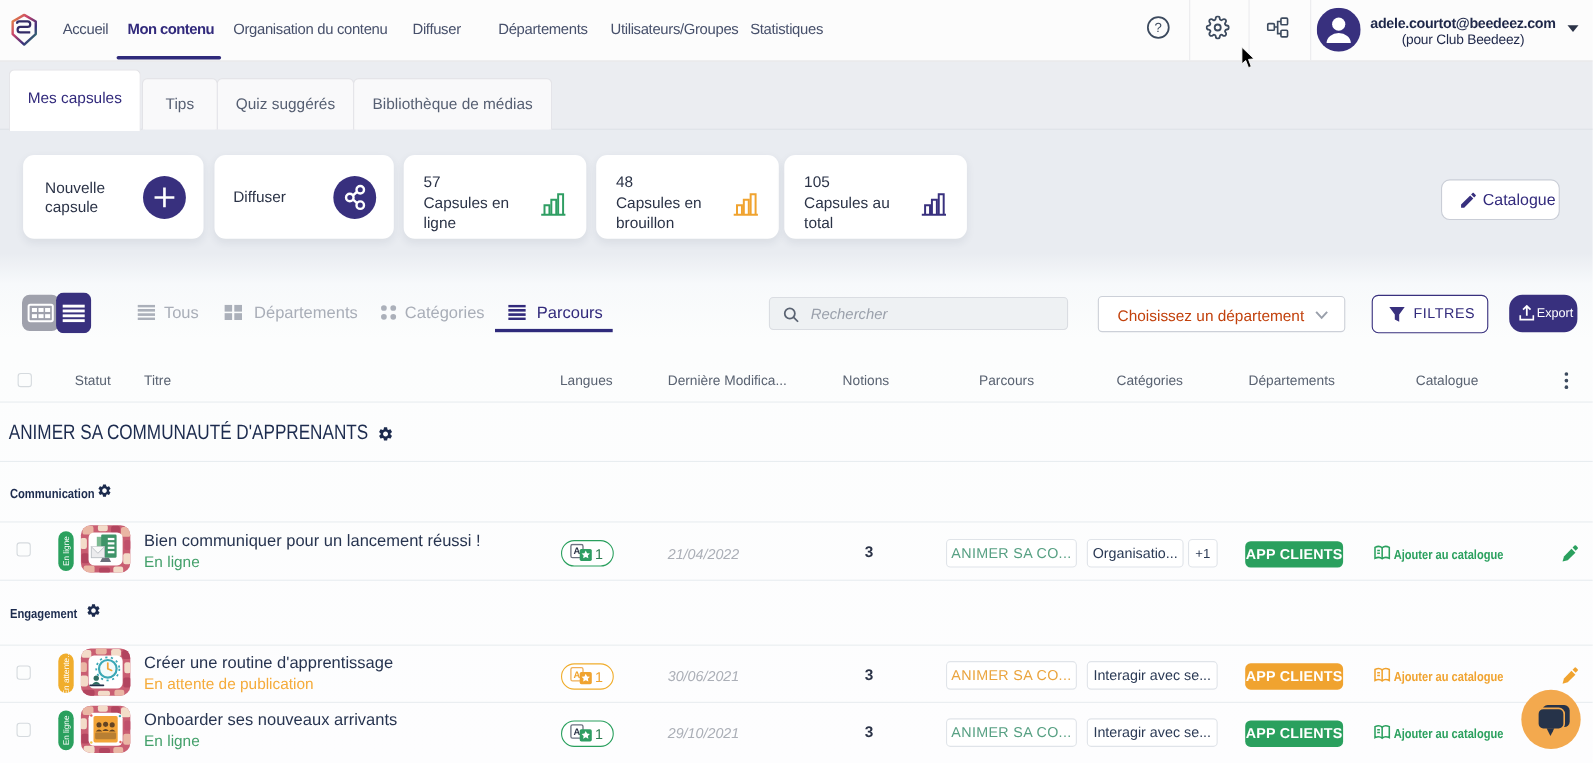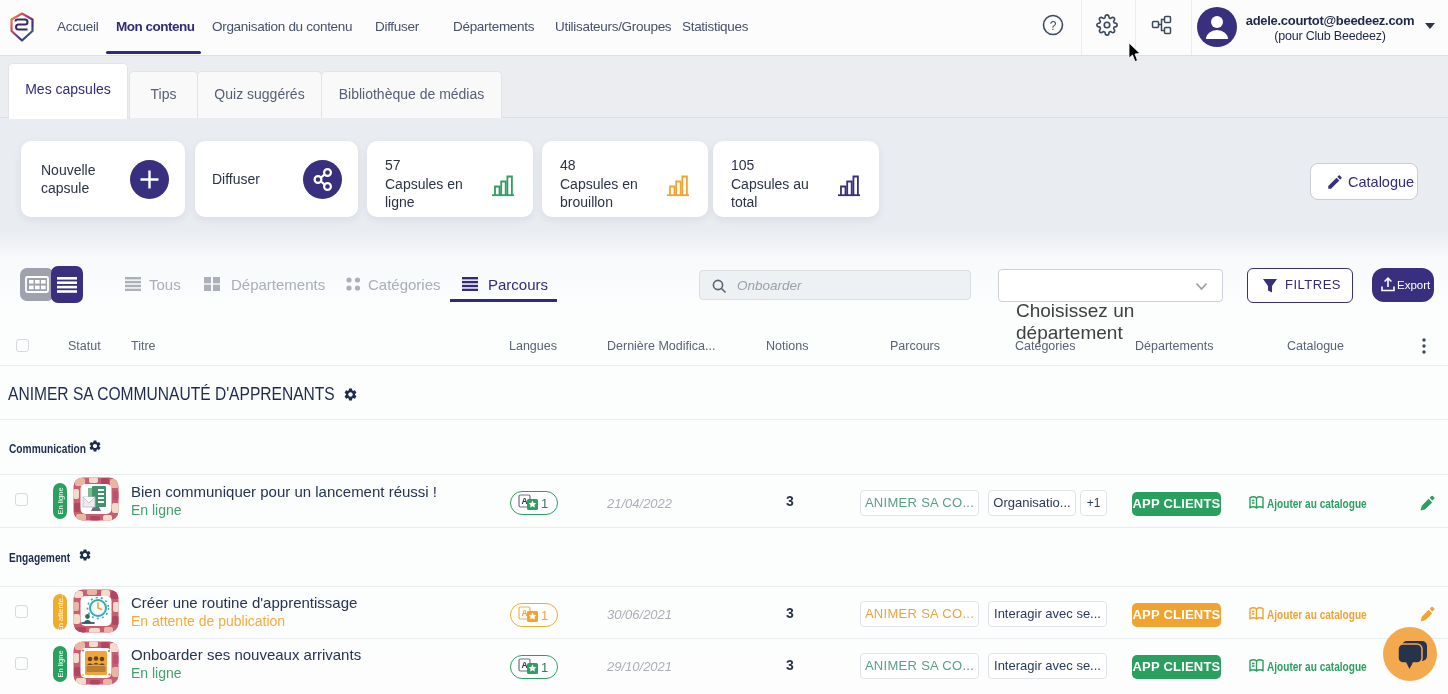--- a/index.html
+++ b/index.html
@@ -31,21 +31,21 @@
 .num { position:absolute; font-size:14px; color:#2b3347; }
 
 #catalogue-btn { position:absolute; left:1310px; top:45px; width:108px; height:37px; background:#fff; border:1px solid #c9cdd6; border-radius:8px; }
 #catalogue-btn span { position:absolute; left:37px; top:10px; font-size:14.5px; color:#322a7c; }
 
 
 .fitem { position:absolute; top:158px; font-size:15px; color:#a9aeb8; }
 #search { position:absolute; left:699px; top:152px; width:272px; height:30px; background:#eef1f3; border:1px solid #dadde2; border-radius:4px; }
 #search span { position:absolute; left:37px; top:7px; font-style:italic; font-size:13.5px; color:#9aa0ab; }
 #select { position:absolute; left:998px; top:151px; width:225px; height:33px; background:#fff; border:1px solid #ccd0d8; border-radius:4px; }
-#select span { position:absolute; left:17px; top:9px; font-size:19px; color:#404040;margin-top:21px; }
+#select span { position:absolute; left:17px; top:9px; font-size:14px; color:#c2410c; }
 #filtres { position:absolute; left:1247px; top:150px; width:106px; height:35px; background:#fff; border:1.5px solid #38307e; border-radius:6px; }
 #filtres span { position:absolute; left:37px; top:8px; font-size:13px; font-weight:normal; letter-spacing:0.5px; color:#322a7c; }
 #export { position:absolute; left:1372px; top:150px; width:62px; height:34px; background:#38307e; border-radius:12px; }
 #export span { position:absolute; left:25px; top:10.5px; font-size:11.5px; color:#fff; }
 
 
 .th { position:absolute; top:221px; font-size:12.5px; color:#5a6372; }
 .cb { position:absolute; width:13px; height:13px; border:1px solid #d5dade; border-radius:3px; background:#fcfdfd; }
 .hr { position:absolute; left:0; width:1448px; height:1px; background:#e8edf0; }
 #bigtitle { position:absolute; left:8px; top:265px; font-size:19px; color:#1c2b4e; transform:scaleX(0.82); transform-origin:left center; white-space:nowrap; }
@@ -259,21 +259,21 @@
         </g>
       </svg>
     <span class="fitem" style="left:488px;color:#322a7c">Parcours</span>
     <div class="abs" style="left:450px;top:181px;width:107px;height:2.5px;background:#2f2a7b"></div>
 
     <div id="search">
       <svg class="abs" style="left:12px;top:8px" width="15" height="15" viewBox="0 0 15 15">
           <circle cx="6" cy="6" r="4.6" fill="none" stroke="#5a6372" stroke-width="1.6"></circle>
           <path d="M9.5 9.5 L13.5 13.5" stroke="#5a6372" stroke-width="1.6"></path>
         </svg>
-      <span>Onboarder</span>
+      <span>Rechercher</span>
     </div>
     <div id="select">
       <span>Choisissez un département</span>
       <svg class="abs" style="left:196px;top:12px" width="13" height="9" viewBox="0 0 13 9">
           <path d="M1.5 1.5 L6.5 7 L11.5 1.5" fill="none" stroke="#9aa0ab" stroke-width="1.8"></path>
         </svg>
     </div>
     <div id="filtres">
       <svg class="abs" style="left:14px;top:9px" width="16" height="16" viewBox="0 0 16 16">
           <path d="M1 1 h14 L10 8 v6.5 L6 12.5 V8 Z" fill="#38307e"></path>

